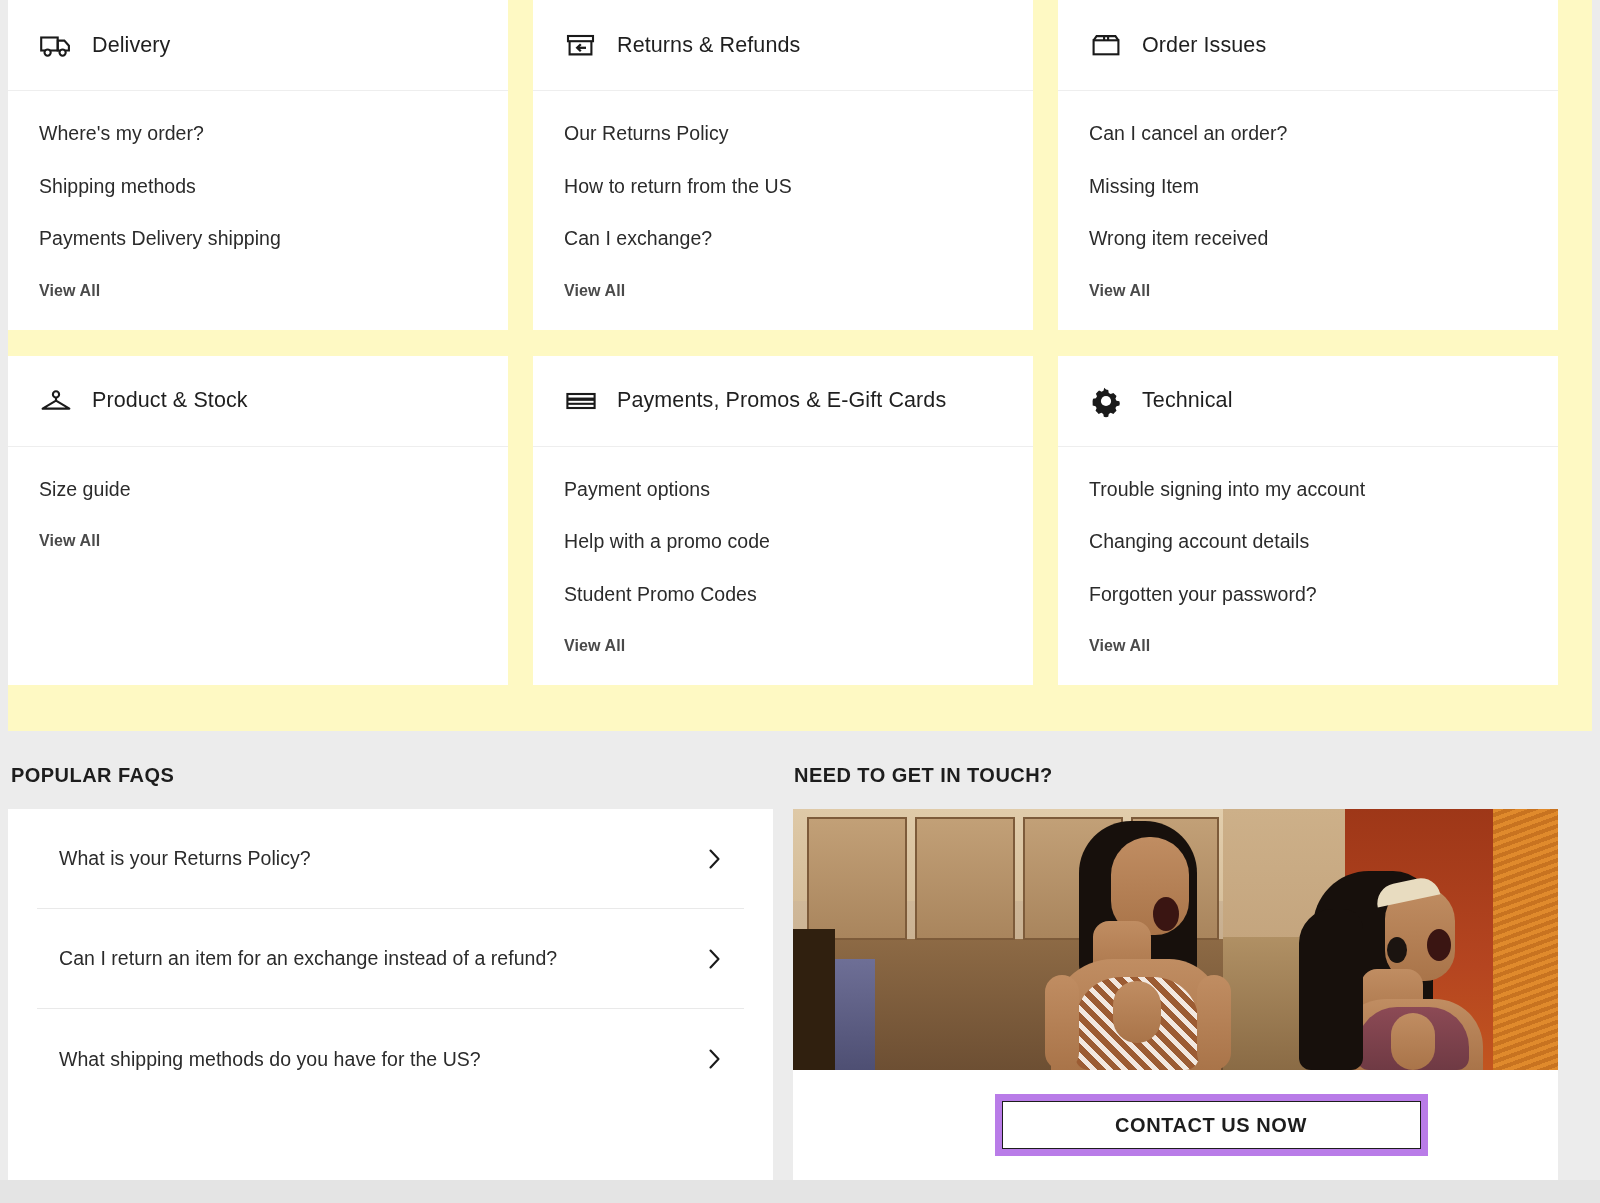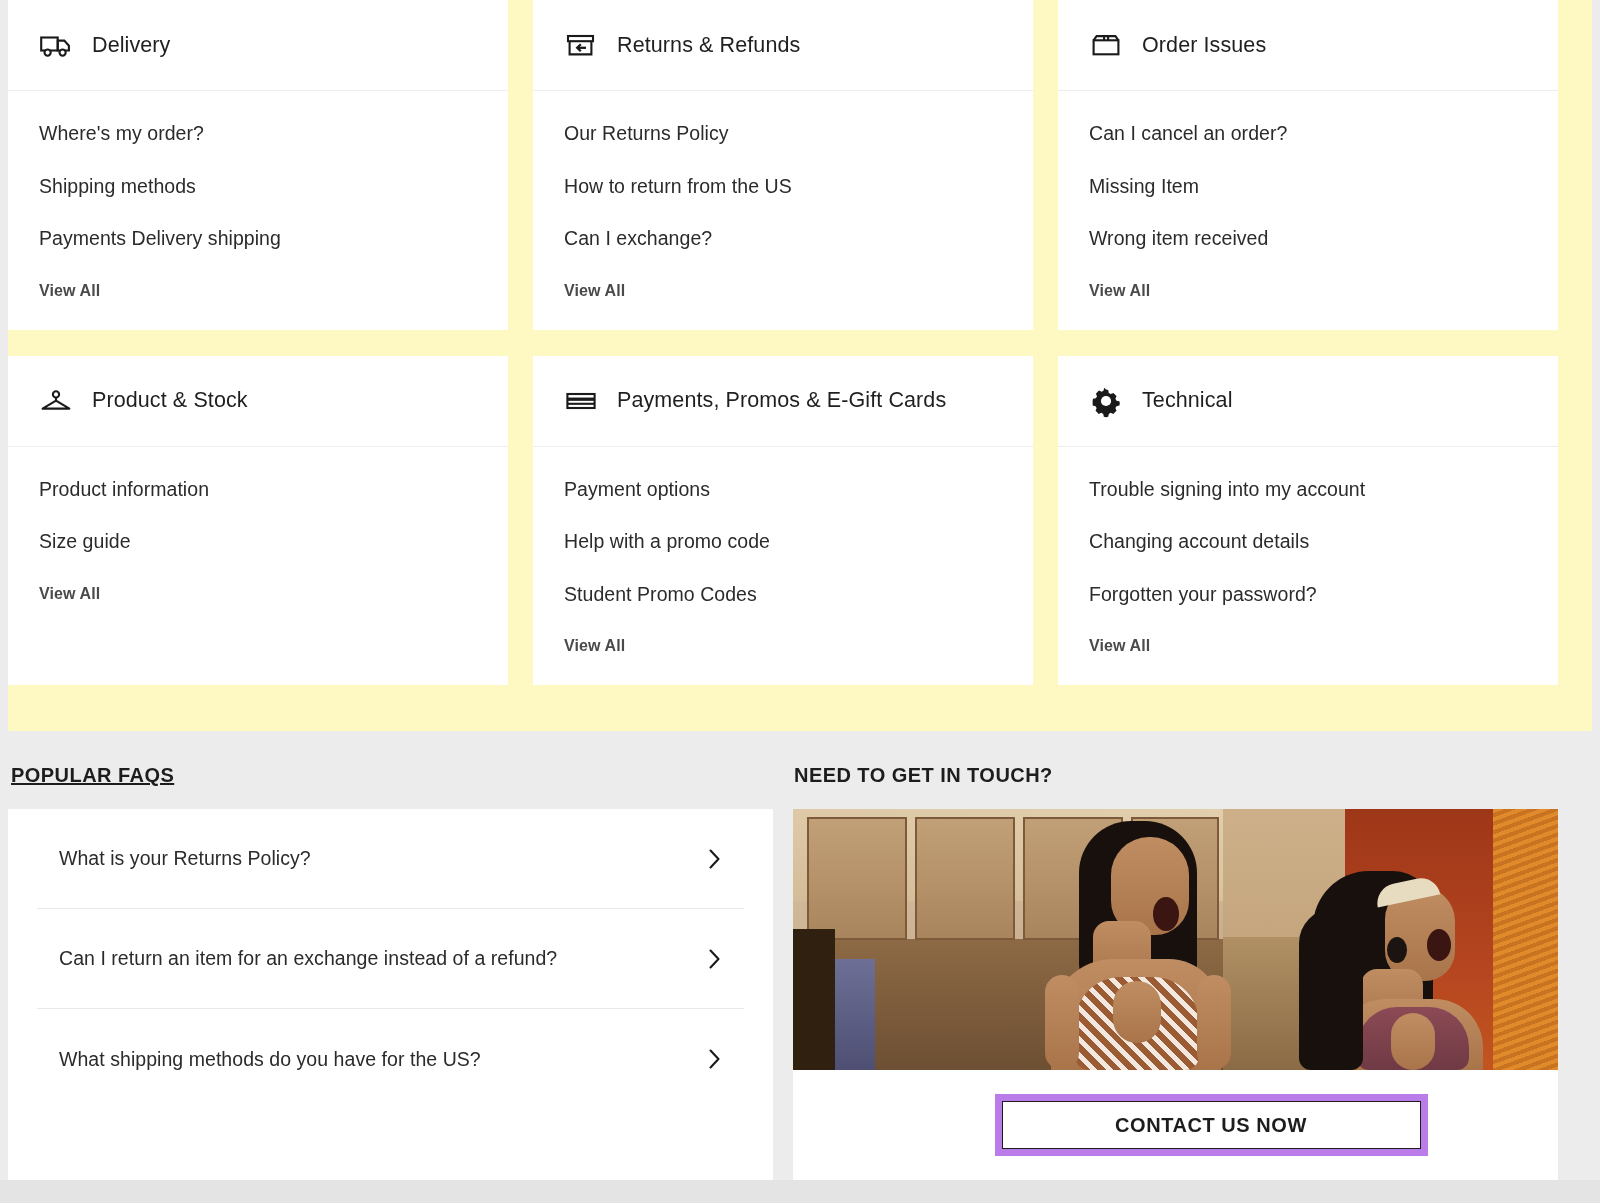--- a/index.html
+++ b/index.html
@@ -99,21 +99,21 @@
     letter-spacing: .45px;
     color: #1d1d1d;
   }
 
   .faq-col {
     position: absolute;
     left: 8px;
     top: 0;
     width: 765px;
   }
-  .faq-col .sec-title { margin: 33px 0 22px 3px; text-decoration: underline; }
+  .faq-col .sec-title { margin: 33px 0 22px 3px; }
   .faq-card {
     background: #ffffff;
     width: 765px;
     box-sizing: border-box;
     padding: 0 29px;
     height: 394px;
     overflow: hidden;
   }
   .faq-row {
     display: flex;
@@ -297,21 +297,20 @@
         <span class="cat-ico">
           <svg width="34" height="34" viewBox="0 0 34 34" fill="none" stroke="#1a1a1a" stroke-width="2.1" stroke-linejoin="round">
             <circle cx="17" cy="10.4" r="3.1"></circle>
             <path d="M17 13.5v3.2"></path>
             <path d="M17 16.7L3.6 24.6h26.8z"></path>
           </svg>
         </span>
         <span class="cat-title">Product &amp; Stock</span>
       </div>
       <div class="cat-body">
-        <a class="cat-link" href="#">Product information</a>
         <a class="cat-link" href="#">Size guide</a>
         <a class="cat-viewall" href="#">View All</a>
       </div>
     </div>
 
     <div class="cat-card">
       <div class="cat-head">
         <span class="cat-ico">
           <svg width="34" height="34" viewBox="0 0 34 34" fill="none" stroke="#1a1a1a" stroke-width="2.1">
             <rect x="3.4" y="10" width="27.2" height="14"></rect>

